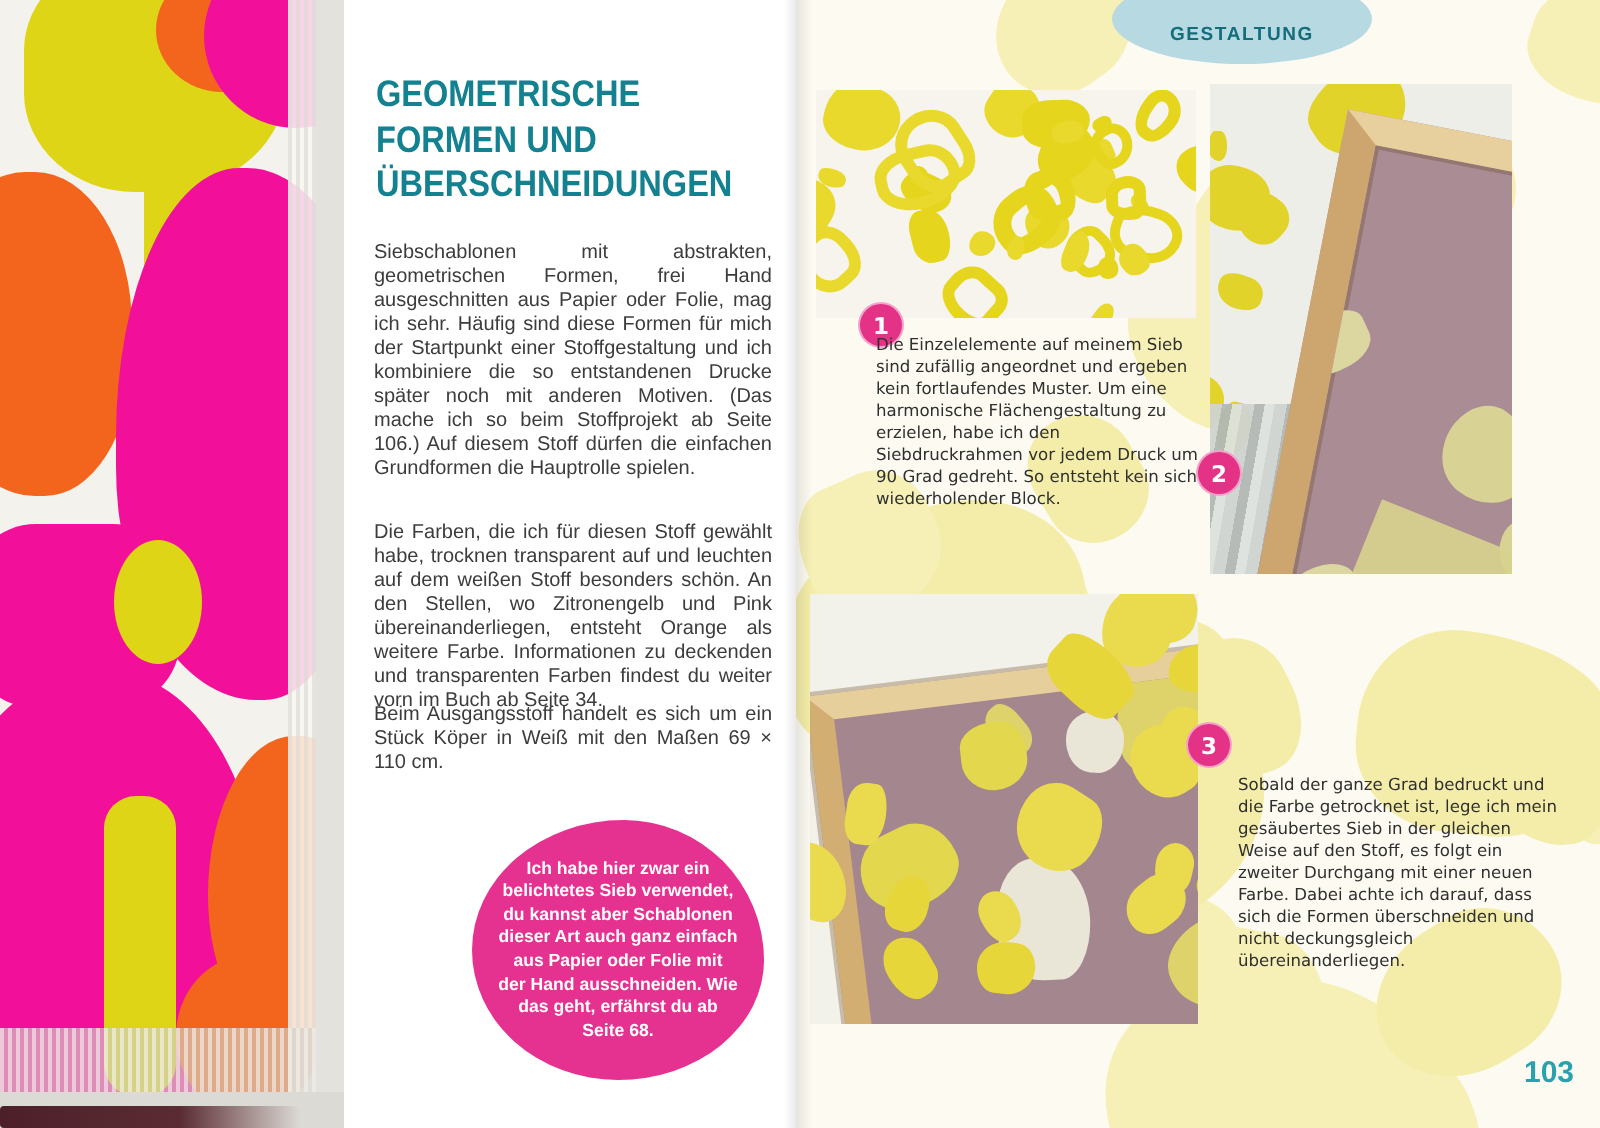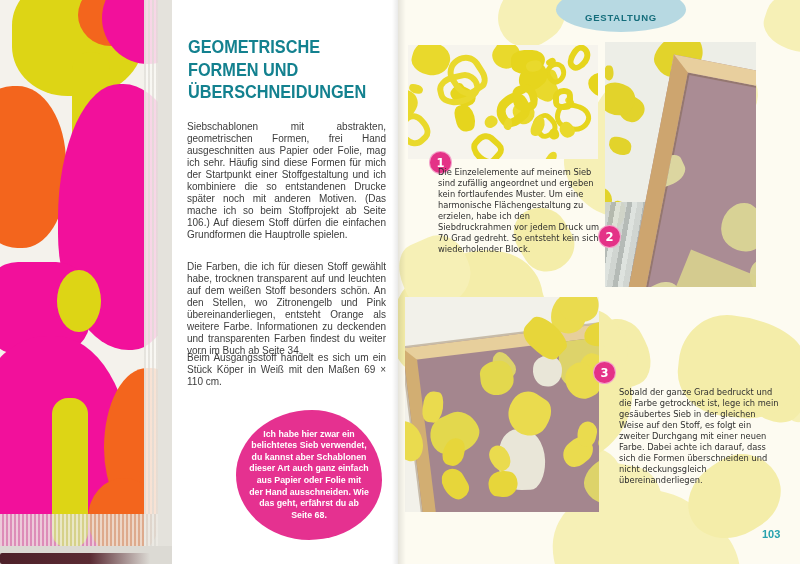--- a/index.html
+++ b/index.html
@@ -67,21 +67,21 @@
   .badge{width:21px;height:21px;border-radius:50%;background:#e43287;color:#fff;
          display:flex;align-items:center;justify-content:center;font-size:11.5px;font-weight:bold;
          border:1px solid rgba(255,255,255,.55);z-index:4;font-family:"DejaVu Sans",sans-serif;}
   .b1{left:31px;top:151px;} .b2{left:200px;top:225px;} .b3{left:195px;top:361px;}
 
   .caption{font-family:"DejaVu Sans",sans-serif;font-size:8.3px;line-height:1.32;color:#2f2f2f;z-index:4;}
   .c1{left:40px;top:167px;width:167px;}
   .c2{left:211px;top:291px;width:170px;}
   .c3{left:221px;top:387px;width:160px;}
 
-  .pagenum{left:364px;top:528px;font-size:11px;font-weight:bold;color:#27a2ae;z-index:4;}
+  .pagenum{left:364px;top:528px;font-size:15px;font-weight:bold;color:#27a2ae;z-index:4;}
 
   .gutter{left:392px;top:0;width:14px;height:564px;z-index:6;
     background:linear-gradient(90deg,rgba(0,0,0,0) 0,rgba(0,0,0,.09) 45%,rgba(0,0,0,0) 100%);}
 </style>
 </head>
 <body>
 
 <div class="spread">
 
   <div class="abs photo-area">
@@ -241,21 +241,21 @@
           <div style="position: absolute; left: 101.2%; top: 17.1%; width: 24px; height: 34px; border-radius: 41% 53% 52% 61% / 44% 51% 62% 48%; transform: translate(-50%, -50%) rotate(76deg); background: rgb(231, 214, 58);"></div>
           <div style="position: absolute; left: 97.7%; top: 32.8%; width: 26px; height: 31px; border-radius: 61% 56% 56% 63% / 55% 40% 41% 62%; transform: translate(-50%, -50%) rotate(293deg); background: rgb(234, 219, 78);"></div>
           <div style="position: absolute; left: 72%; top: 19.3%; width: 45px; height: 31px; border-radius: 56% 45% 64% 65% / 39% 50% 39% 38%; transform: translate(-50%, -50%) rotate(223deg); background: rgb(231, 214, 58);"></div>
           <div style="position: absolute; left: 50.6%; top: 86.8%; width: 26px; height: 29px; border-radius: 54% 59% 58% 56% / 40% 54% 38% 56%; transform: translate(-50%, -50%) rotate(97deg); background: rgb(231, 214, 58);"></div>
           <div style="position: absolute; left: 14.3%; top: 51.1%; width: 31px; height: 20px; border-radius: 45% 45% 62% 62% / 45% 56% 39% 50%; transform: translate(-50%, -50%) rotate(278deg); background: rgb(234, 219, 78);"></div>
           <div style="position: absolute; left: 49.2%; top: 75%; width: 19px; height: 26px; border-radius: 58% 41% 56% 57% / 57% 54% 49% 46%; transform: translate(-50%, -50%) rotate(150deg); background: rgb(234, 219, 78);"></div>
           <div style="position: absolute; left: 91.3%; top: 39.2%; width: 37px; height: 32px; border-radius: 65% 51% 61% 61% / 51% 43% 63% 59%; transform: translate(-50%, -50%) rotate(59deg); background: rgb(234, 219, 78);"></div>
         </div>
 
       <div class="abs badge b1">1</div>
-      <div class="abs caption c1">Die Einzelelemente auf meinem Sieb sind zufällig angeordnet und ergeben kein fortlaufendes Muster. Um eine harmonische Flächengestaltung zu erzielen, habe ich den Siebdruckrahmen vor jedem Druck um 70 Grad gedreht. So entsteht kein sich wiederholender Block.</div>
+      <div class="abs caption c1">Die Einzelelemente auf meinem Sieb sind zufällig angeordnet und ergeben kein fortlaufendes Muster. Um eine harmonische Flächengestaltung zu erzielen, habe ich den Siebdruckrahmen vor jedem Druck um 90 Grad gedreht. So entsteht kein sich wiederholender Block.</div>
 
       <div class="abs badge b2">2</div>
 
       <div class="abs badge b3">3</div>
       <div class="abs caption c3">Sobald der ganze Grad bedruckt und die Farbe getrocknet ist, lege ich mein gesäubertes Sieb in der gleichen Weise auf den Stoff, es folgt ein zweiter Durchgang mit einer neuen Farbe. Dabei achte ich darauf, dass sich die Formen überschneiden und nicht deckungsgleich übereinanderliegen.</div>
 
       <div class="abs pagenum">103</div>
     </div>
   </div>
 

